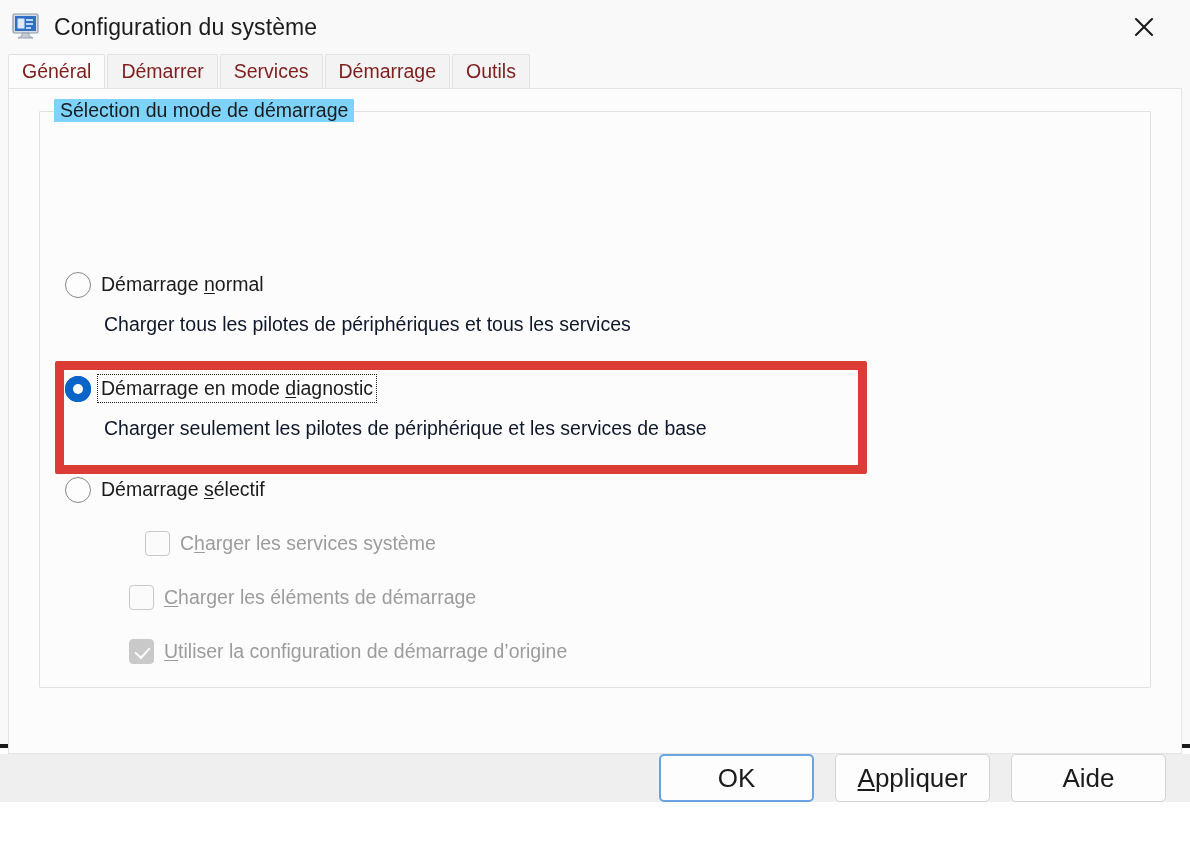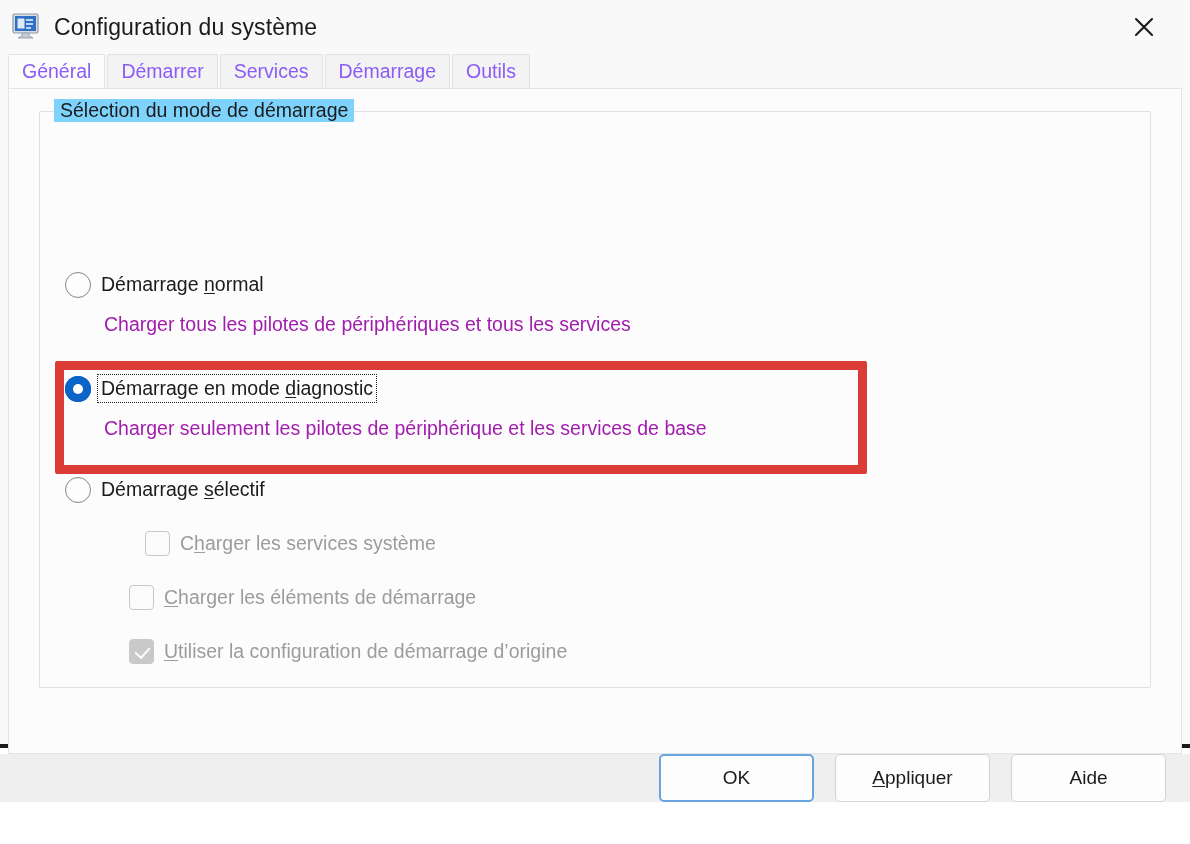--- a/index.html
+++ b/index.html
@@ -59,21 +59,21 @@
     align-items: flex-end;
     padding-left: 8px;
     position: relative;
   }
   .tab {
     height: 34px;
     padding: 0 13px;
     display: flex;
     align-items: center;
     font-size: 19.5px;
-    color: #8b5cf6;
+    color: #7f1d1d;
     background: #f3f3f3;
     border: 1px solid #e2e2e2;
     border-bottom: none;
     border-radius: 2px 2px 0 0;
     margin-right: 2px;
     cursor: default;
     white-space: nowrap;
   }
   .tab.active {
     background: #fcfcfc;
@@ -149,21 +149,21 @@
     white-space: nowrap;
     padding: 2px 3px;
   }
   .radio-label.focused {
     outline: 1.5px dotted #222;
     outline-offset: 0px;
   }
   .desc {
     position: absolute;
     font-size: 19.5px;
-    color: #a21caf;
+    color: #0f172a;
     white-space: nowrap;
   }
 
   
   .check-row {
     position: absolute;
     display: flex;
     align-items: center;
     cursor: default;
   }
@@ -219,21 +219,21 @@
     gap: 21px;
   }
   .dlg-btn {
     height: 48px;
     min-width: 155px;
     padding: 0 18px;
     background: #fdfdfd;
     border: 1px solid #d3d3d3;
     border-radius: 5px;
     font-family: "Liberation Sans", "DejaVu Sans", sans-serif;
-    font-size: 19px;
+    font-size: 26px;
     color: #1b1b1b;
     cursor: default;
     display: flex;
     align-items: center;
     justify-content: center;
     white-space: nowrap;
   }
   .dlg-btn.default {
     border: 2px solid #6aa4de;
   }

